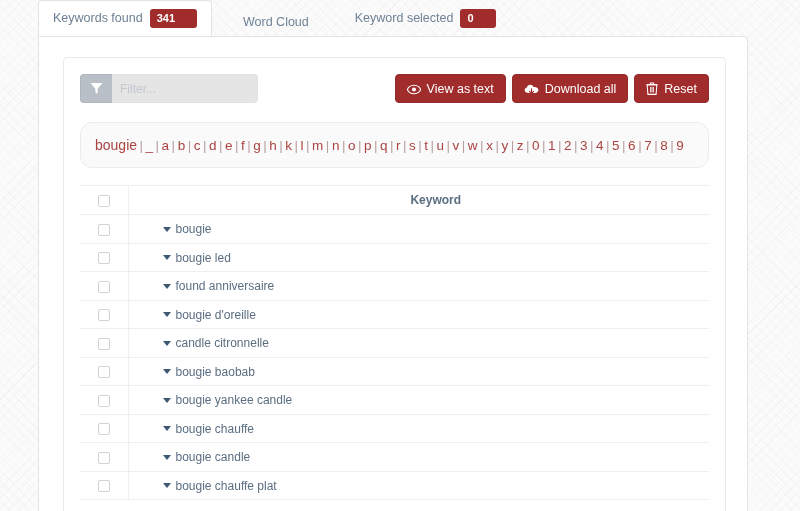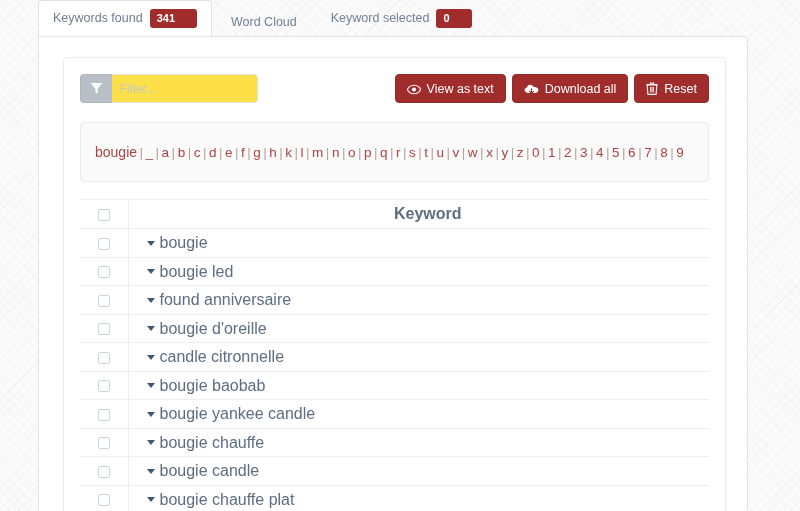--- a/index.html
+++ b/index.html
@@ -24,21 +24,21 @@
   .tabs-wrap {
     position: absolute;
     left: 38px; top: 2px;
     width: 710px;
     height: 36px;
   }
   .tabs {
     display: flex;
     align-items: flex-end;
     height: 36px;
-    gap: 4px;
+    gap: 16px;
   }
   .tab {
     display: flex;
     align-items: center;
     gap: 7px;
     padding: 8px 14px 9px 14px;
     font-size: 12.5px;
     color: #6f8296;
     border: 1px solid transparent;
     border-radius: 4px 4px 0 0;
@@ -113,21 +113,21 @@
   }
   .filter-input {
     width: 146px;
     border: 1px solid #e0e2e4;
     border-left: none;
     border-radius: 0 4px 4px 0;
     padding: 0 8px;
     font-size: 12px;
     font-family: "Liberation Sans", sans-serif;
     color: #6d7d8d;
-    background: #fde047;
+    background: #e5e5e5;
     outline: none;
   }
   .filter-input::placeholder { color: #c2c8ce; }
 
   .btn-group { display: flex; gap: 6px; }
   .btn {
     display: inline-flex;
     align-items: flex-end;
     gap: 6px;
     background: #a02c2c;
@@ -141,22 +141,22 @@
     white-space: nowrap;
     font-family: "Liberation Sans", sans-serif;
   }
   .btn svg { display: block; }
 
   
   .alpha-box {
     margin: 8px 16px 0 16px;
     background: #fafafa;
     border: 1px solid #ececec;
-    border-radius: 4px;
-    height: 60px;
+    border-radius: 12px;
+    height: 46px;
     display: flex;
     align-items: center;
     padding: 0 14px;
   }
   .alpha-line {
     font-size: 13.5px;
     color: #a94442;
     white-space: nowrap;
     letter-spacing: 0px;
   }
@@ -179,22 +179,22 @@
     padding: 0;
     height: 28.5px;
     vertical-align: middle;
   }
   th.cb-col, td.cb-col {
     width: 48px;
     text-align: center;
     border-right: 1px solid #efefef;
   }
   th.kw-col, td.kw-col {
-    padding-left: 18px;
-    font-size: 16px;
+    padding-left: 34px;
+    font-size: 12px;
     color: #5b6e82;
   }
   th.kw-col { font-weight: bold; color: #5b6e82; }
   .cbx {
     appearance: none;
     -webkit-appearance: none;
     width: 12px; height: 12px;
     border: 1px solid #cfd4d9;
     border-radius: 2px;
     background: #ffffff;

